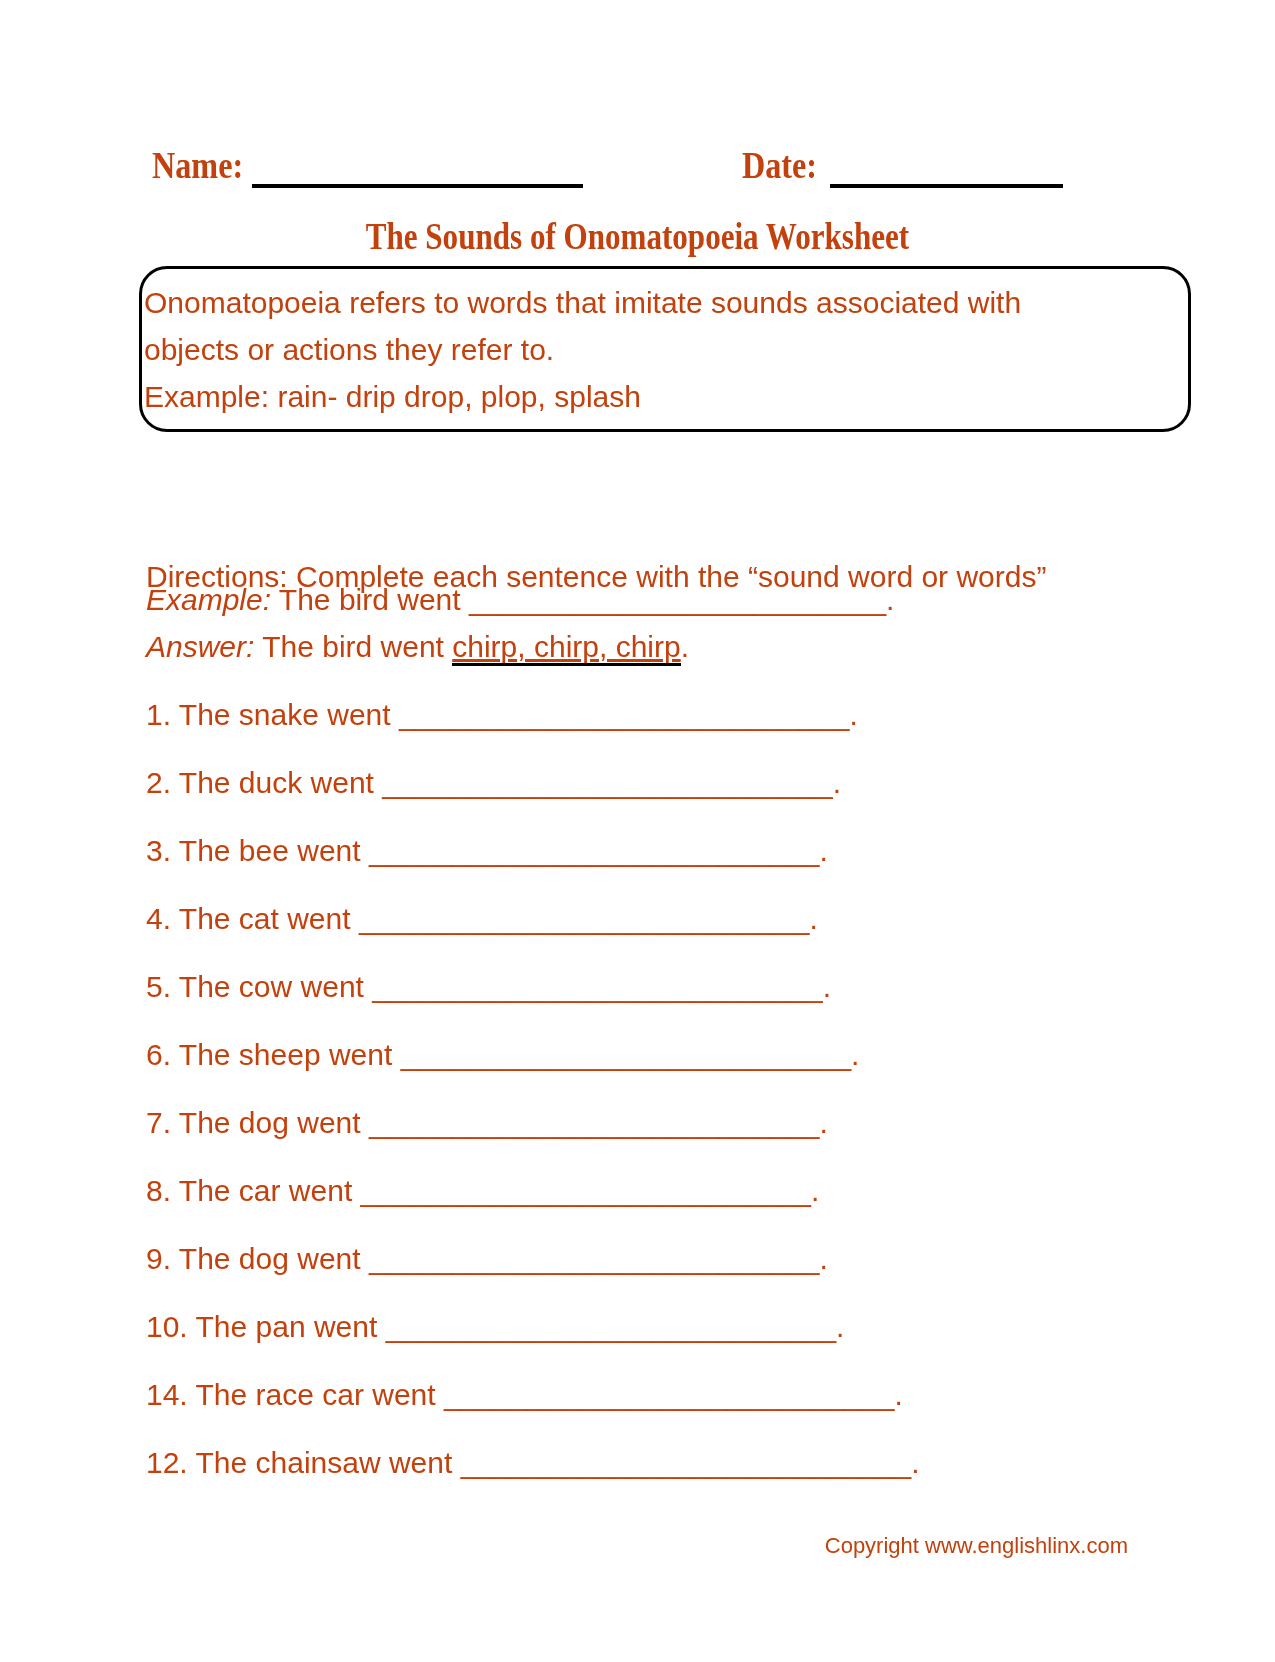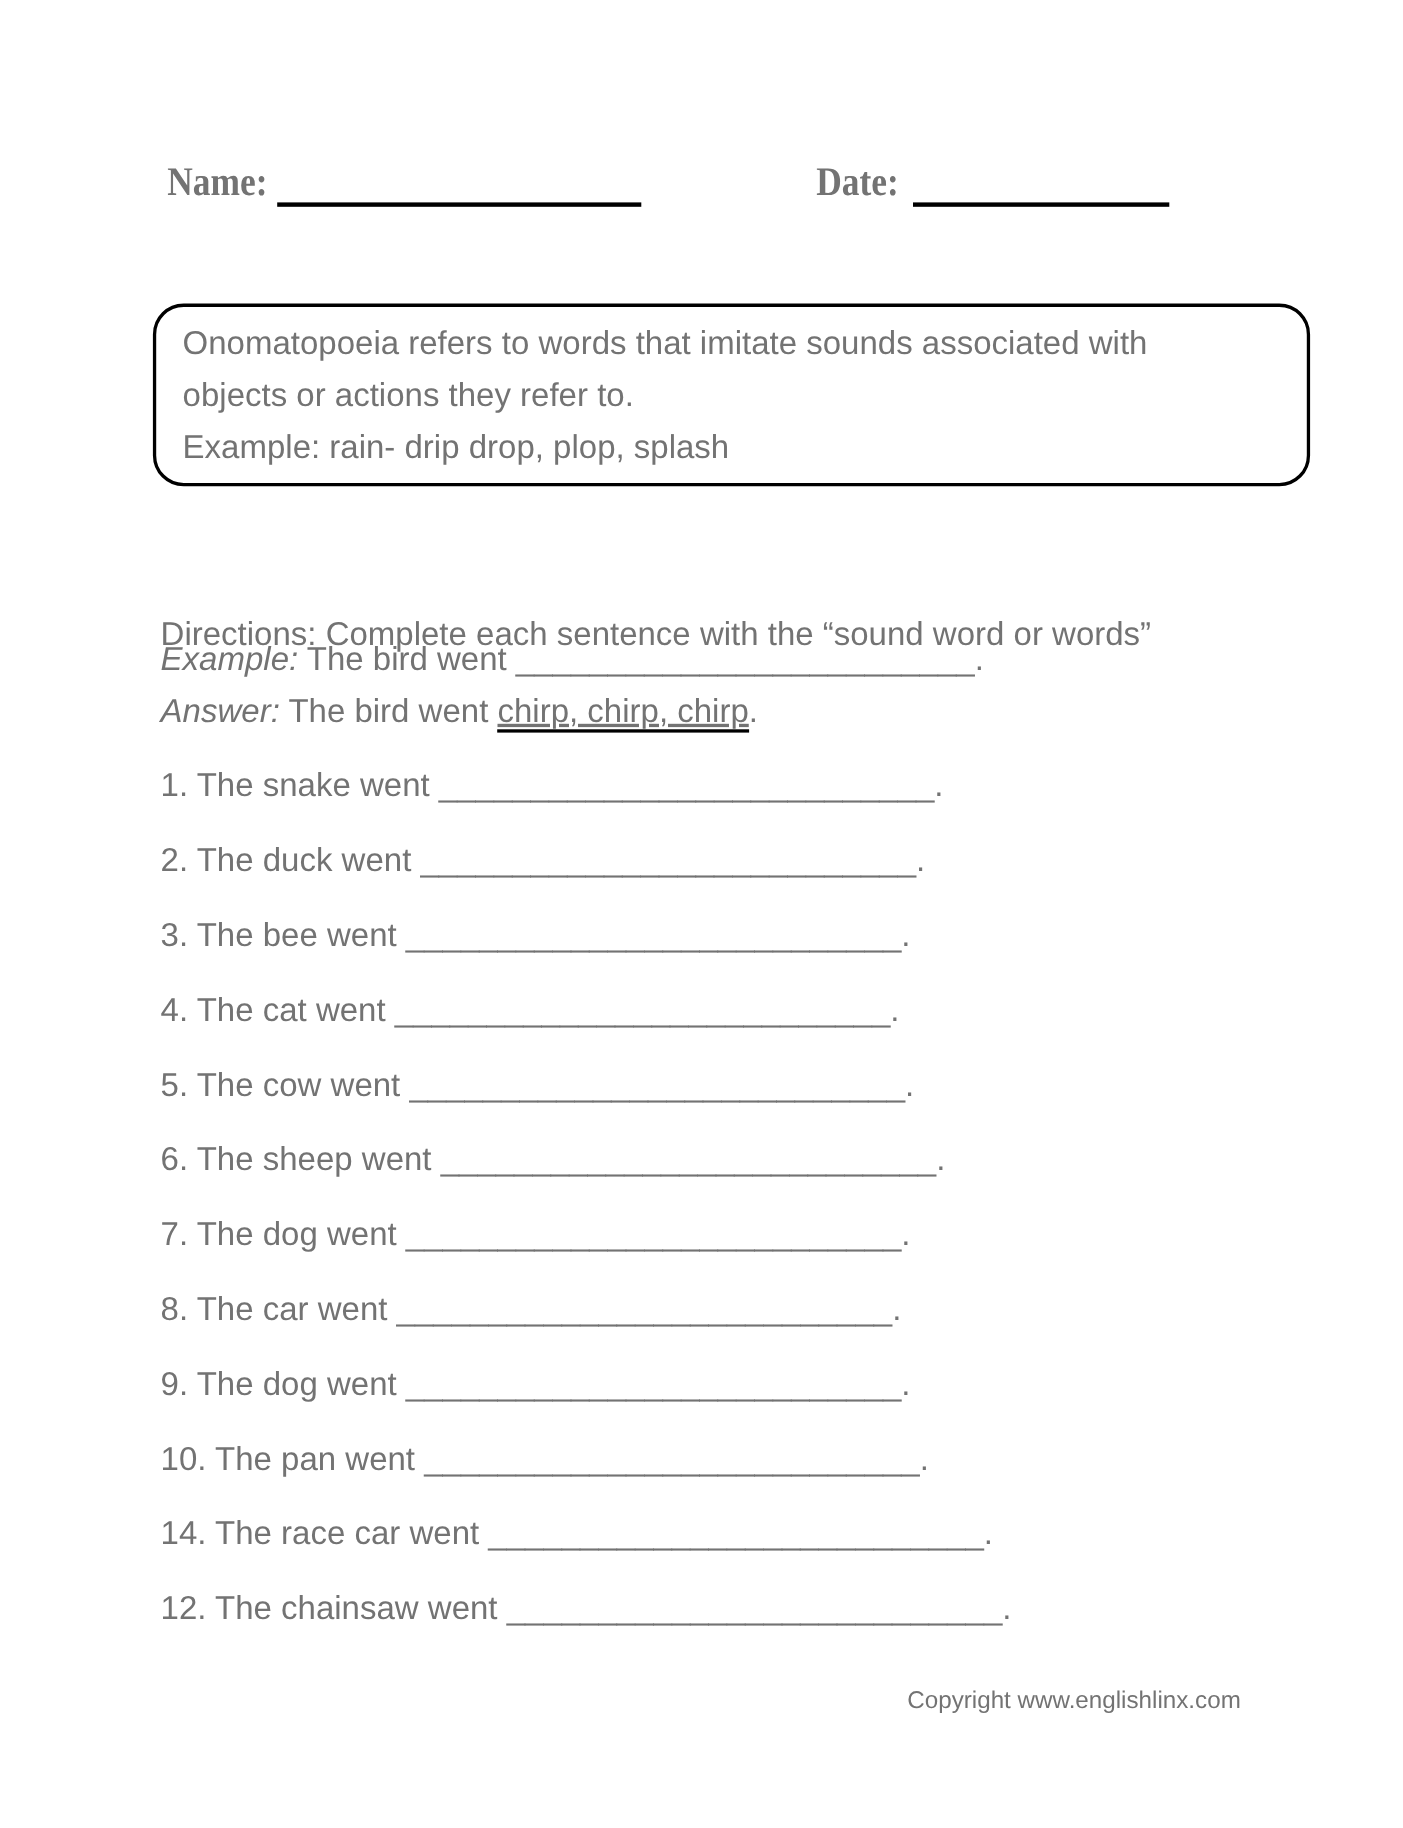--- a/index.html
+++ b/index.html
@@ -2,21 +2,21 @@
 <html><head>
 <meta charset="utf-8">
 <style>
   * { margin: 0; padding: 0; box-sizing: border-box; }
   html, body { background: #ffffff; }
   #page {
     position: relative;
     width: 1275px;
     height: 1662px;
     background: #ffffff;
-    color: #737373;
+    color: #c2410c;
     font-family: "Liberation Sans", sans-serif;
     overflow: hidden;
   }
   
   .hdr-label {
     position: absolute;
     top: 146px;
     font-family: "Liberation Serif", serif;
     font-weight: bold;
     font-size: 37px;
@@ -50,25 +50,25 @@
     white-space: pre;
   }
   #title .squeeze {
     display: inline-block;
     transform: scaleX(0.84);
     transform-origin: 50% 50%;
   }
   
   #def-box {
     position: absolute;
-    left: 139px; top: 276px;
+    left: 139px; top: 266px;
     width: 1052px; height: 166px;
     border: 3px solid #000;
     border-radius: 28px;
-    padding: 10px 12px 0 24px;
+    padding: 10px 12px 0 2px;
   }
   .box-line {
     font-size: 30px;
     line-height: 47px;
     white-space: pre;
   }
   
   .bodytext { font-size: 30px; white-space: pre; }
   #directions {
     position: absolute;
@@ -103,20 +103,21 @@
 <body>
 
 <div id="page">
 
   <div id="name-label" class="hdr-label"><span class="squeeze">Name:</span></div>
   <div id="name-rule" class="blank-rule"></div>
 
   <div id="date-label" class="hdr-label"><span class="squeeze">Date:</span></div>
   <div id="date-rule" class="blank-rule"></div>
 
+  <div id="title"><span class="squeeze">The Sounds of Onomatopoeia Worksheet</span></div>
 
   <div id="def-box">
     <div class="box-line">Onomatopoeia refers to words that imitate sounds associated with</div>
     <div class="box-line">objects or actions they refer to.</div>
     <div class="box-line">Example: rain- drip drop, plop, splash</div>
   </div>
 
   <div id="directions" class="bodytext">
     <div>Directions: Complete each sentence with the “sound word or words”</div>
   </div>

